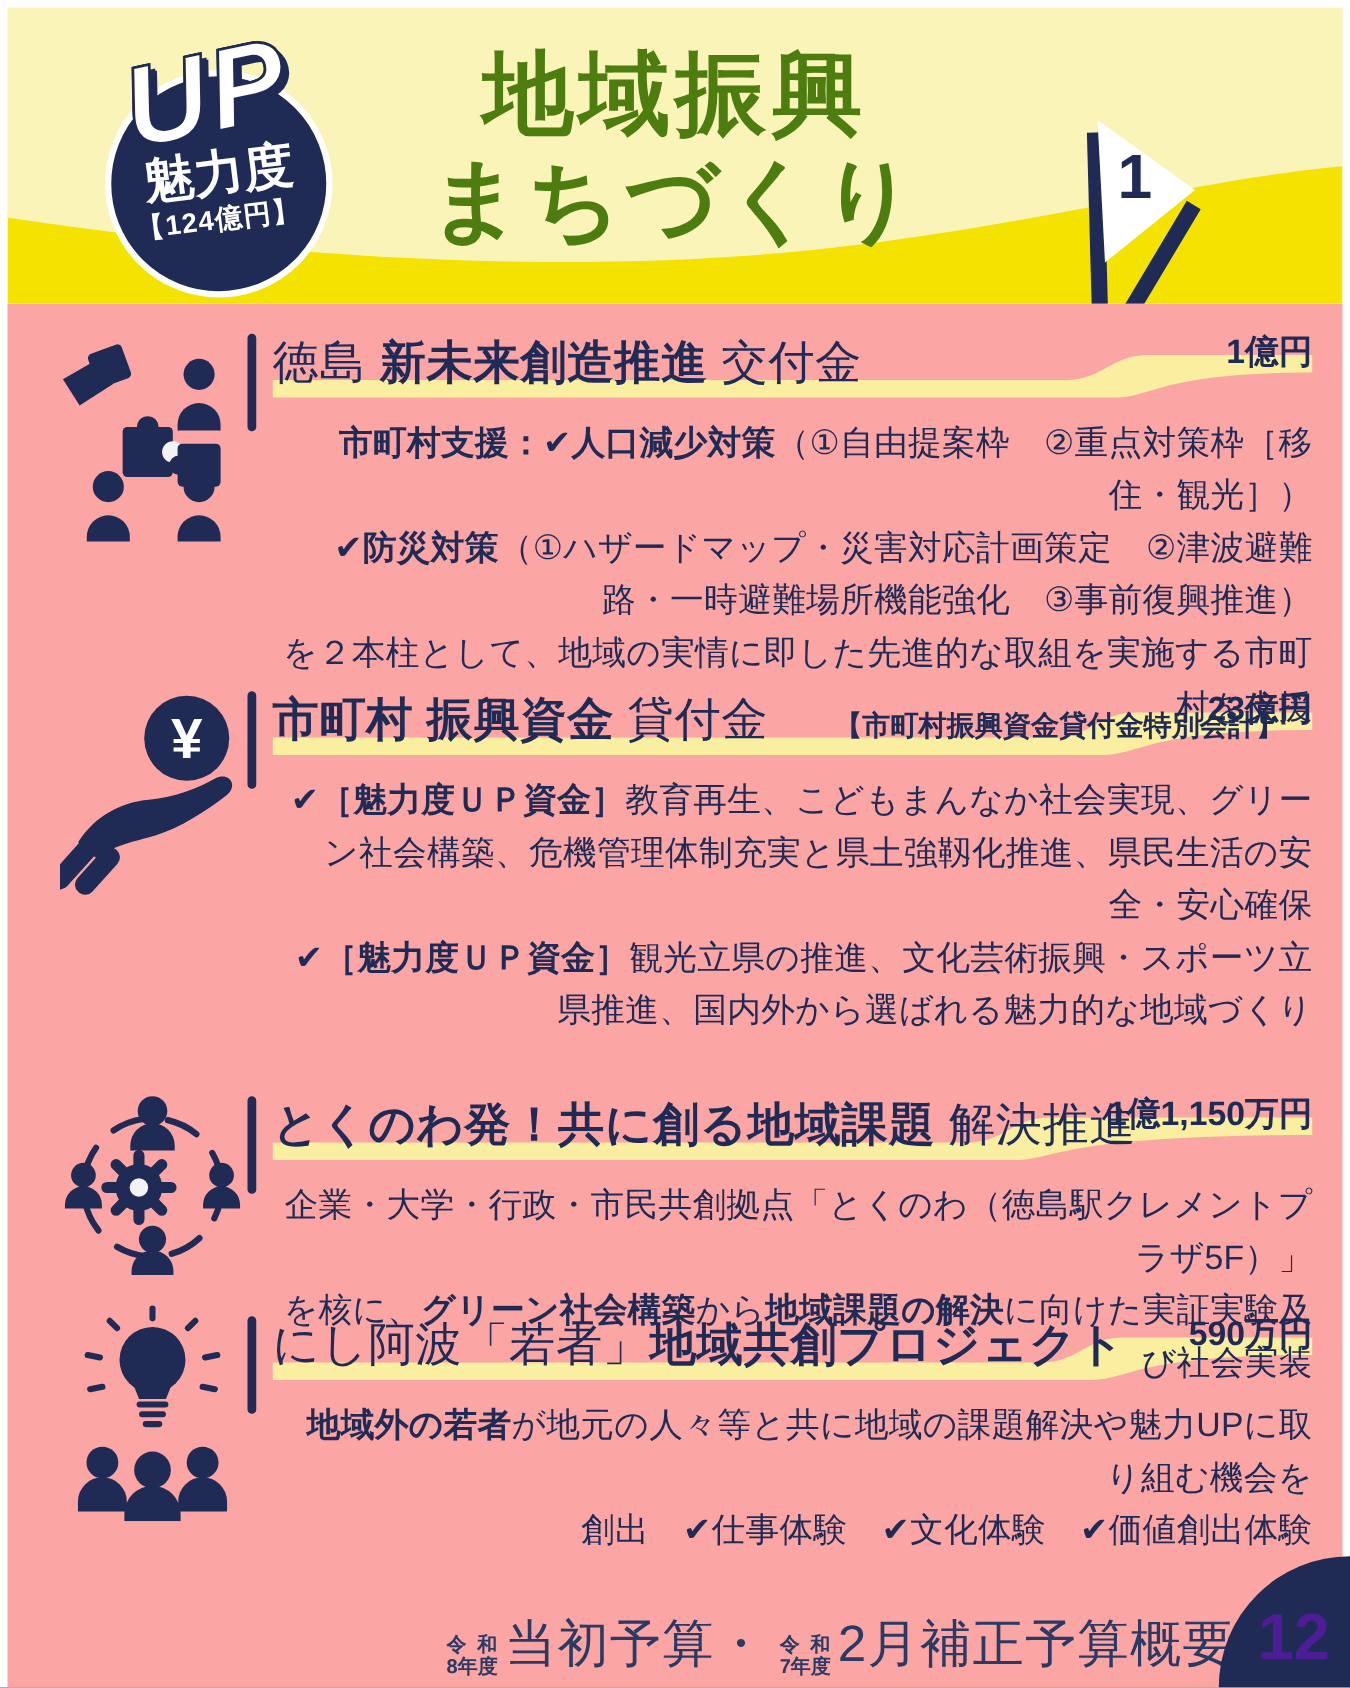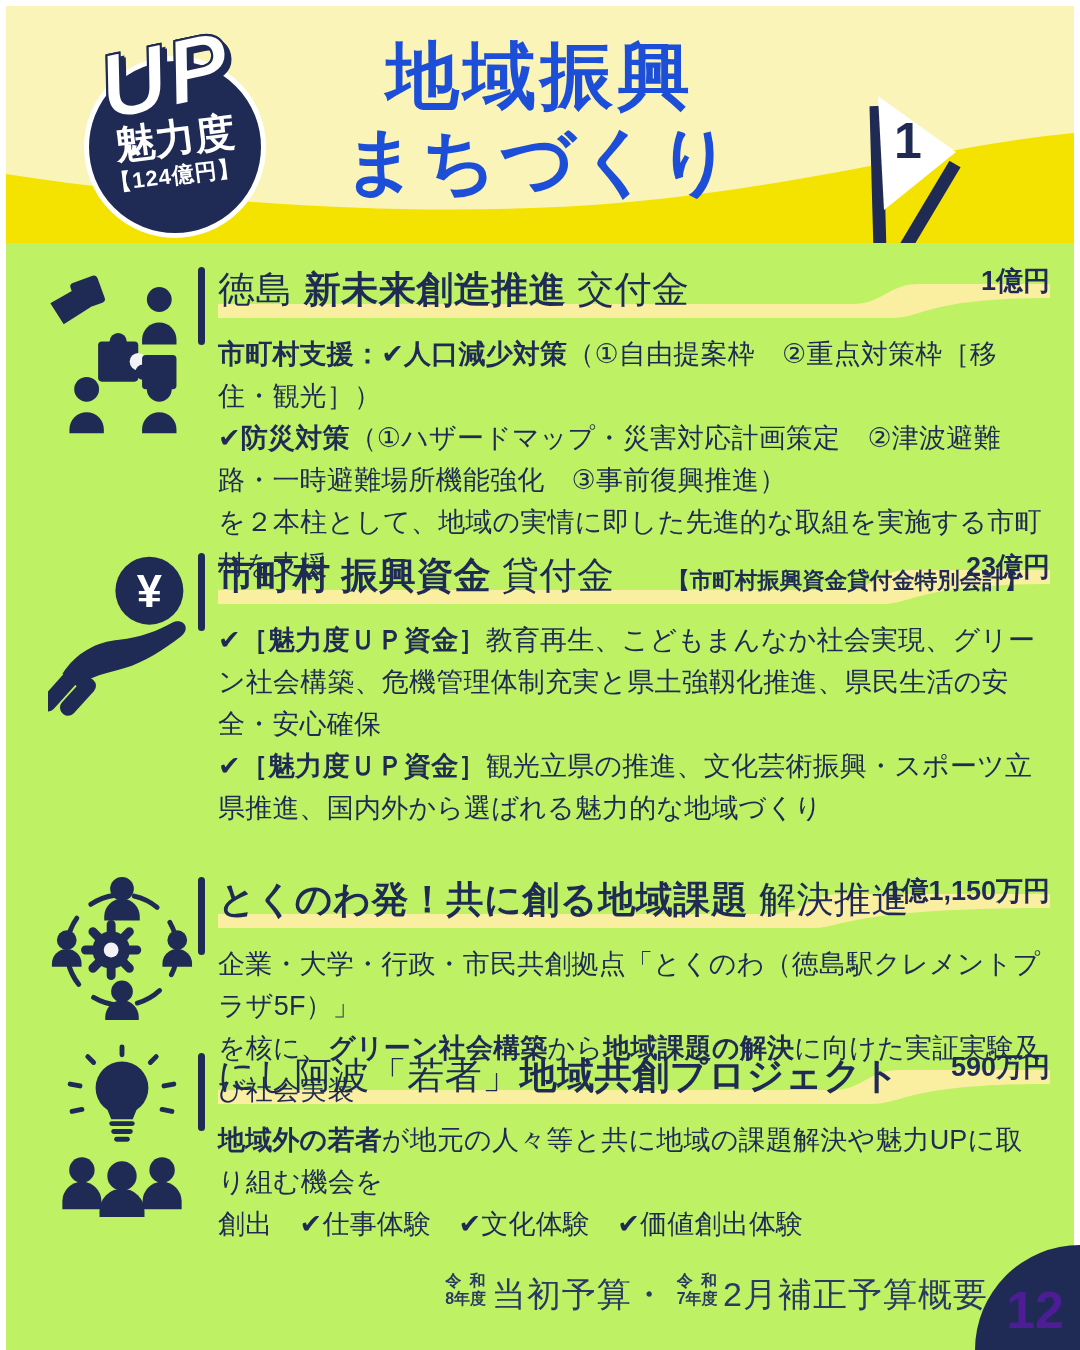--- a/index.html
+++ b/index.html
@@ -12,43 +12,43 @@
          border:5px solid #ffffff;border-radius:50%;box-sizing:border-box;}
   .badge-up{position:absolute;left:10px;top:-38px;font-size:92px;font-weight:900;font-style:italic;
             color:#ffffff;transform:rotate(-12deg);letter-spacing:2px;
             -webkit-text-stroke:2px #1f2b55;
             text-shadow:4px 4px 0 #1f2b55,-1px -1px 0 #1f2b55,1px -1px 0 #1f2b55,-1px 1px 0 #1f2b55,5px 6px 0 #1f2b55;}
   .badge-label{position:absolute;left:0;top:50px;width:100%;text-align:center;font-size:40px;
                font-weight:800;color:#ffffff;transform:rotate(-7deg);}
   .badge-amount{position:absolute;left:0;top:100px;width:100%;text-align:center;font-size:22px;
                 font-weight:700;color:#ffffff;transform:rotate(-7deg);letter-spacing:1px;}
   .header-title{position:absolute;left:50%;top:28px;transform:translateX(-50%);text-align:center;
-                font-size:73px;line-height:1.16;font-weight:900;color:#1d4ed8;letter-spacing:4px;white-space:nowrap;}
+                font-size:73px;line-height:1.16;font-weight:900;color:#4d7c0f;letter-spacing:4px;white-space:nowrap;}
   .flag{position:absolute;left:856px;top:84px;width:100px;height:212px;}
   
-  .content{position:absolute;left:6px;top:243px;right:6px;bottom:0;background:#bef264;}
+  .content{position:absolute;left:6px;top:243px;right:6px;bottom:0;background:#fca5a5;}
   .section{position:absolute;left:0;right:0;}
   .sec-icon{position:absolute;left:42px;width:148px;}
   .sec-bar{position:absolute;left:192px;width:7px;height:78px;top:2px;background:#1f2b55;border-radius:4px;}
   .sec-text{position:absolute;left:212px;right:24px;top:0;}
   .title-row{position:relative;min-height:52px;}
   .underline{position:absolute;left:0;right:0;top:12px;height:44px;z-index:0;}
   .underline svg{width:100%;height:100%;display:block;}
   .sec-title{position:relative;z-index:1;font-size:37px;font-weight:500;letter-spacing:0.5px;white-space:nowrap;}
   .sec-title .seg-bold{font-weight:900;}
   .sec-title .seg-small{font-size:22.5px;font-weight:900;letter-spacing:0;margin-left:42px;}
   .sec-amount{position:absolute;right:0;top:-2px;font-size:27px;font-weight:800;z-index:1;}
   .sec-body{position:relative;z-index:1;margin-top:16px;font-size:27px;line-height:1.56;font-weight:500;
-            white-space:pre-line;letter-spacing:0.2px;}
+            white-space:pre-line;letter-spacing:0.2px;text-align:right;}
   .sec-body .seg-bold{font-weight:900;}
   
-  .footer{position:absolute;right:92px;bottom:32px;display:flex;align-items:flex-start;color:#2b3a63;}
+  .footer{position:absolute;right:92px;bottom:7px;display:flex;align-items:flex-end;color:#2b3a63;}
   .era{font-size:16px;font-weight:700;line-height:1.1;text-align:left;margin:0 4px 0 10px;letter-spacing:2px;}
   .era div:last-child{letter-spacing:0;}
-  .footer-big{font-size:34px;font-weight:500;letter-spacing:1px;}
+  .footer-big{font-size:41px;font-weight:500;letter-spacing:1px;}
   .corner{position:absolute;right:-105px;bottom:-105px;width:210px;height:210px;border-radius:50%;background:#1f2b55;}
   .page-num{position:absolute;right:16px;bottom:10px;font-size:52px;font-weight:800;color:#4c1d95;z-index:2;}
   svg .navy{fill:#1f2b55;}
 </style>
 </head>
 <body>
 
 <div class="page">
 
   <div class="header">

